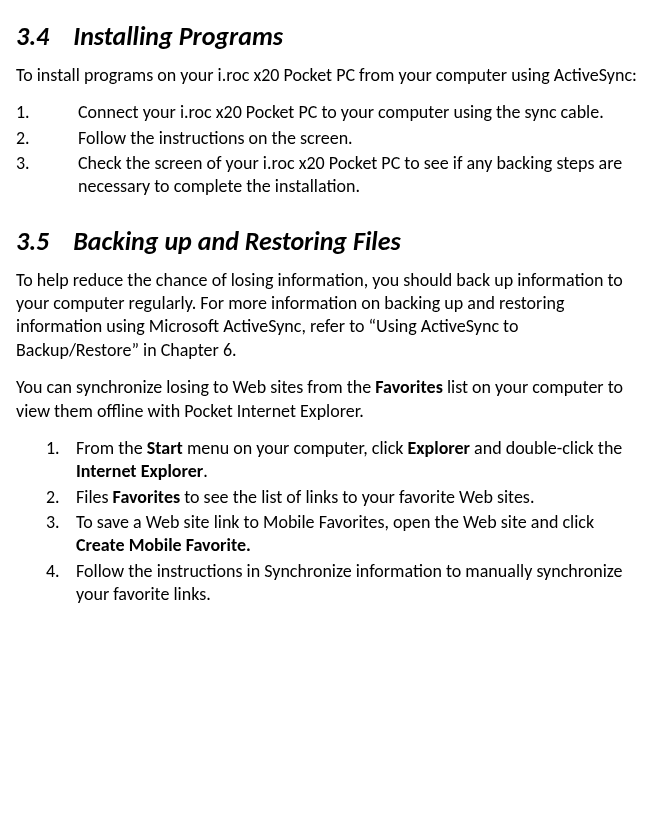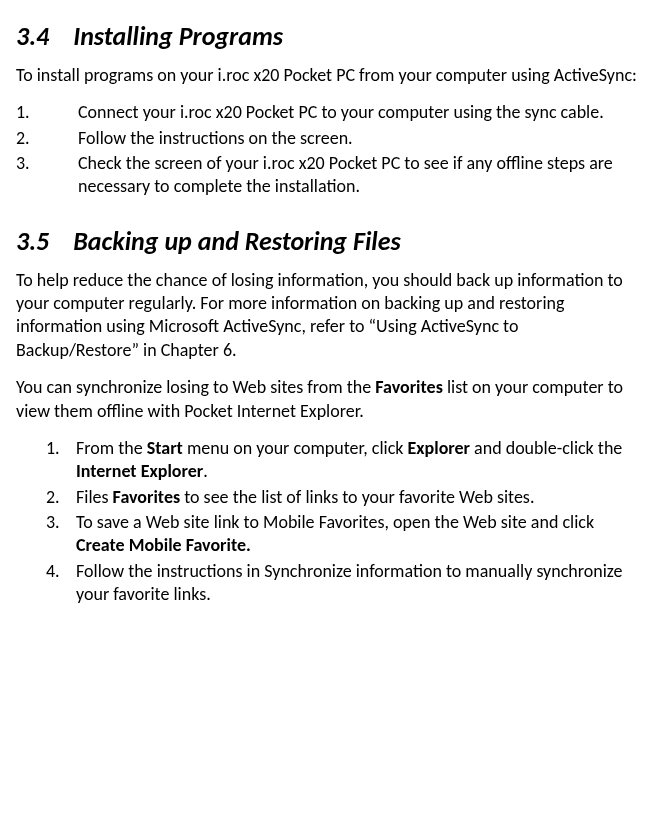--- a/index.html
+++ b/index.html
@@ -70,21 +70,21 @@
     <li>
       <span class="num">1.</span>
       <span class="txt">Connect your i.roc x20 Pocket PC to your computer using the sync cable.</span>
     </li>
     <li>
       <span class="num">2.</span>
       <span class="txt">Follow the instructions on the screen.</span>
     </li>
     <li>
       <span class="num">3.</span>
-      <span class="txt">Check the screen of your i.roc x20 Pocket PC to see if any offline steps are necessary to complete the installation.</span>
+      <span class="txt">Check the screen of your i.roc x20 Pocket PC to see if any backing steps are necessary to complete the installation.</span>
     </li>
   </ol>
 
 <h2>
   <span class="sec-num">3.5</span>
   <span>Backing up and Restoring Files</span>
 </h2>
 
 <p>To help reduce the chance of losing information, you should back up information to your computer regularly. For more information on backing up and restoring information using Microsoft ActiveSync, refer to “Using ActiveSync to Backup/Restore” in Chapter 6.</p>
 

